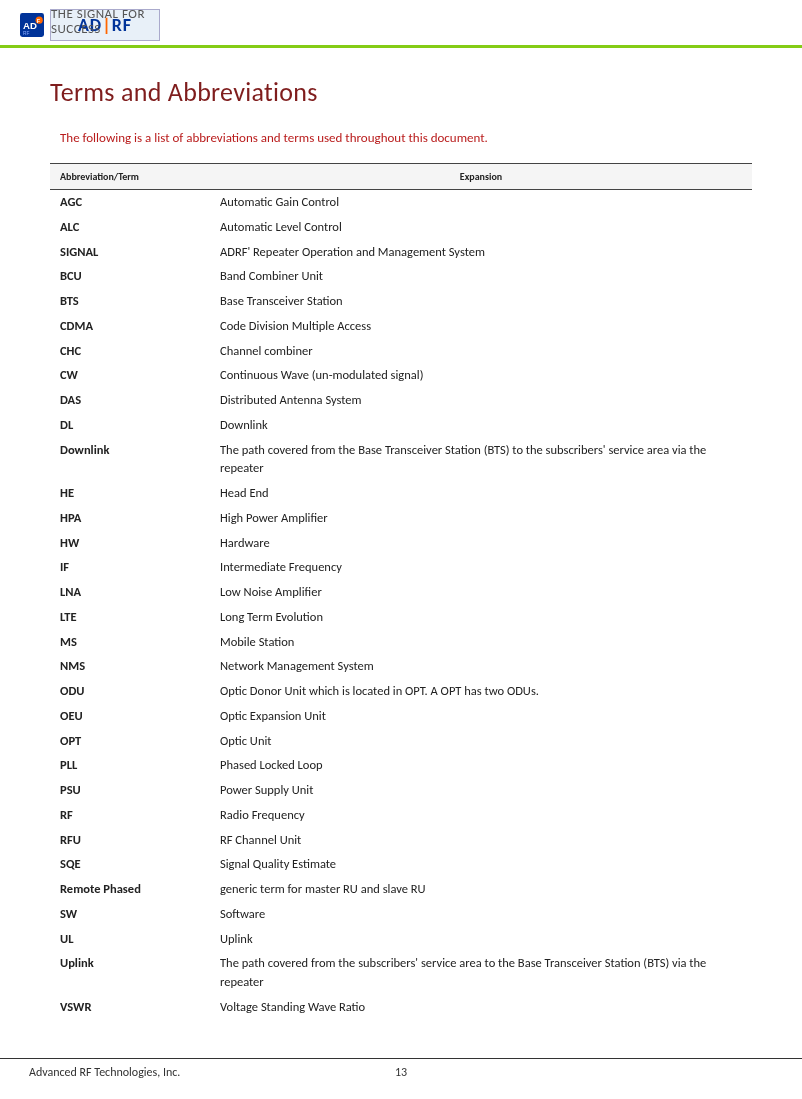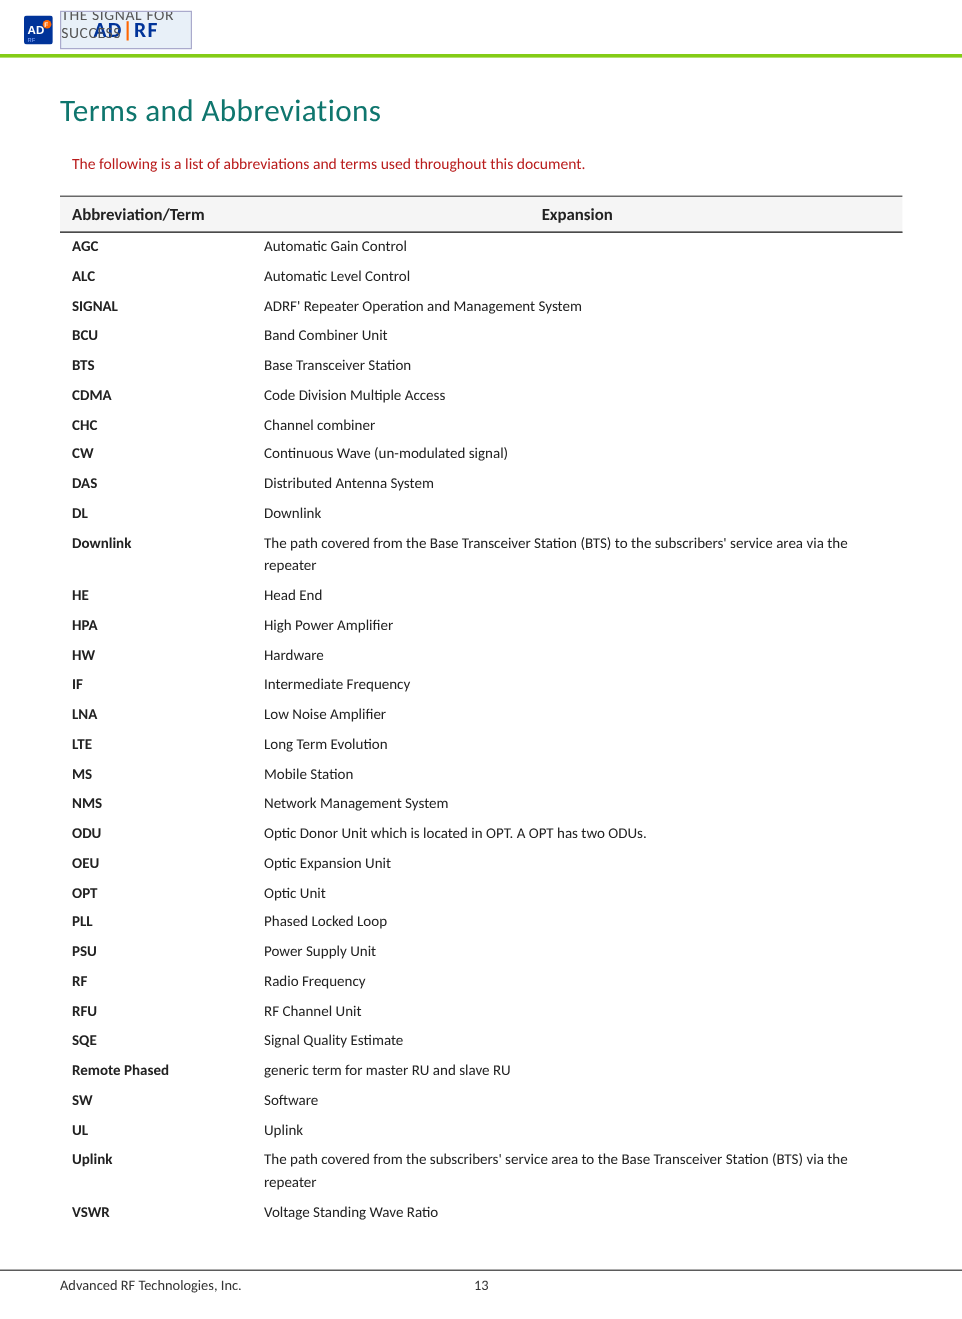--- a/index.html
+++ b/index.html
@@ -77,21 +77,21 @@
 
     
     .content {
       padding: 28px 50px 20px 50px;
     }
 
     
     .page-title {
       font-size: 26px;
       font-weight: 300;
-      color: #0f766e;
+      color: #7f1d1d;
       margin-bottom: 22px;
       letter-spacing: 0.3px;
     }
 
     
     .intro-text {
       font-size: 13px;
       color: #b91c1c;
       margin-bottom: 18px;
       padding-left: 10px;
@@ -107,21 +107,21 @@
     .abbrev-table thead tr {
       border-top: 1.5px solid #444;
       border-bottom: 1.5px solid #444;
       background: #f5f5f5;
     }
 
     .abbrev-table thead th {
       padding: 6px 10px;
       text-align: left;
       font-weight: 700;
-      font-size: 14px;
+      font-size: 10px;
     }
 
     .abbrev-table thead th.col-def {
       text-align: center;
     }
 
     .abbrev-table tbody tr {
       border-bottom: none;
     }
 
@@ -143,21 +143,21 @@
 
     
     .footer {
       position: absolute;
       bottom: 20px;
       left: 0;
       right: 0;
       border-top: 1px solid #333;
       display: flex;
       justify-content: space-between;
-      padding: 6px 50px 0 50px;
+      padding: 6px 50px 0 29px;
       font-size: 12px;
       color: #333;
     }
 
     .footer-center {
       position: absolute;
       left: 50%;
       transform: translateX(-50%);
     }
   </style>

